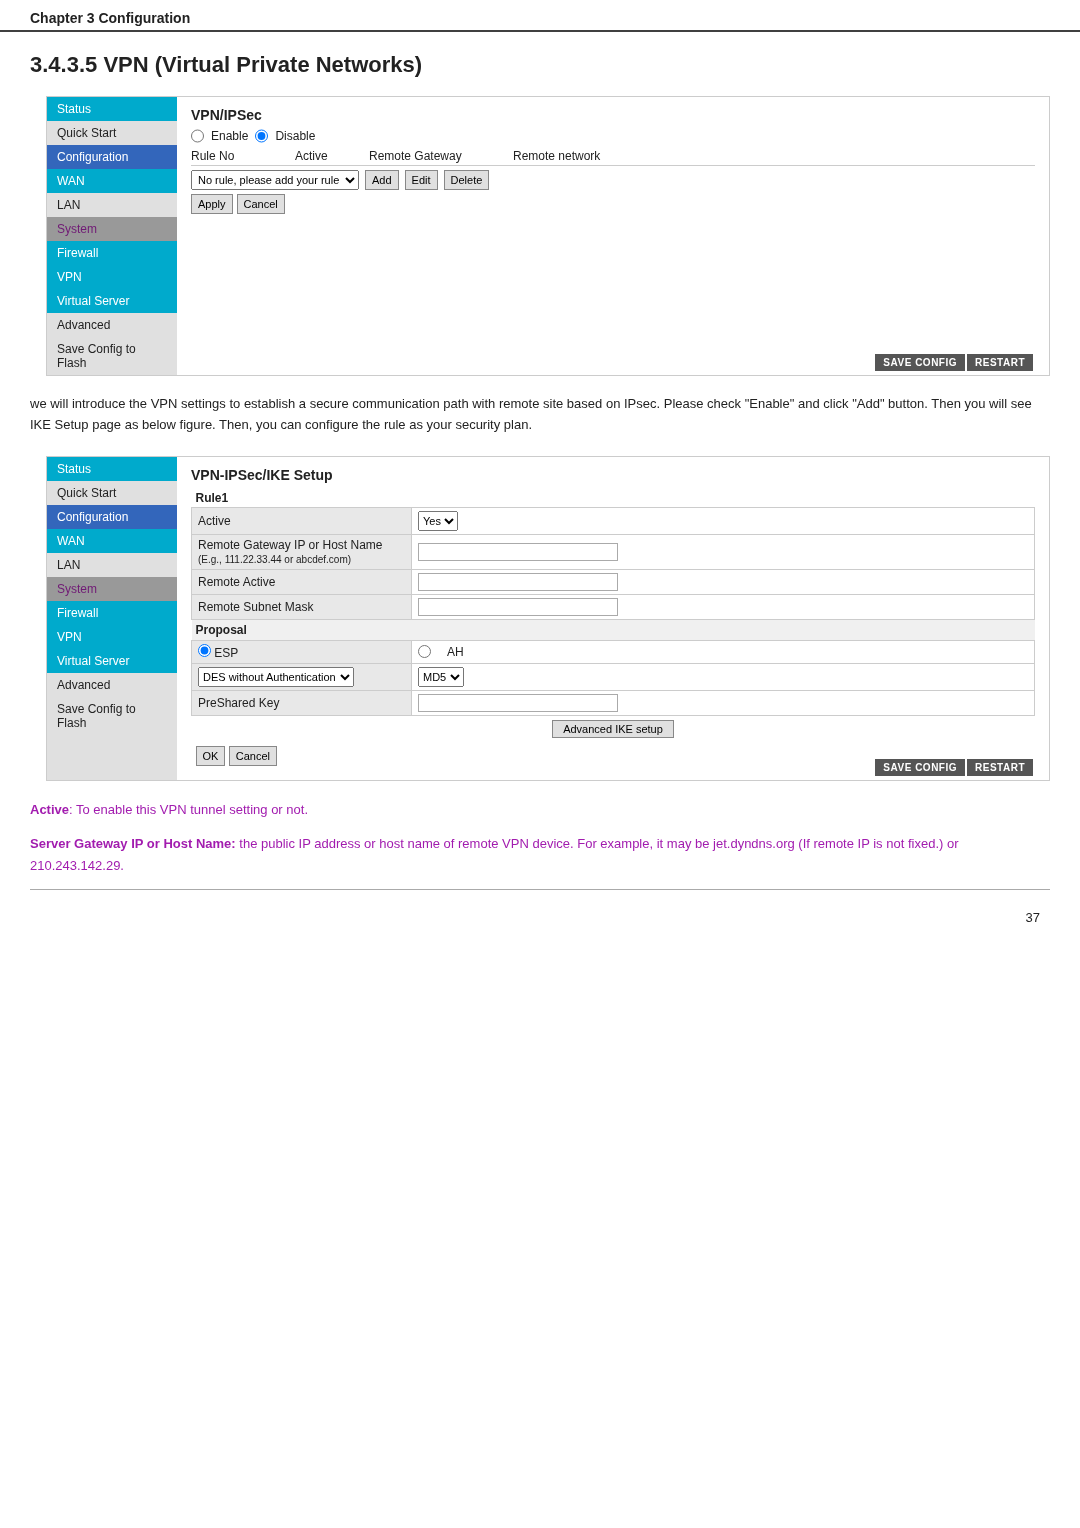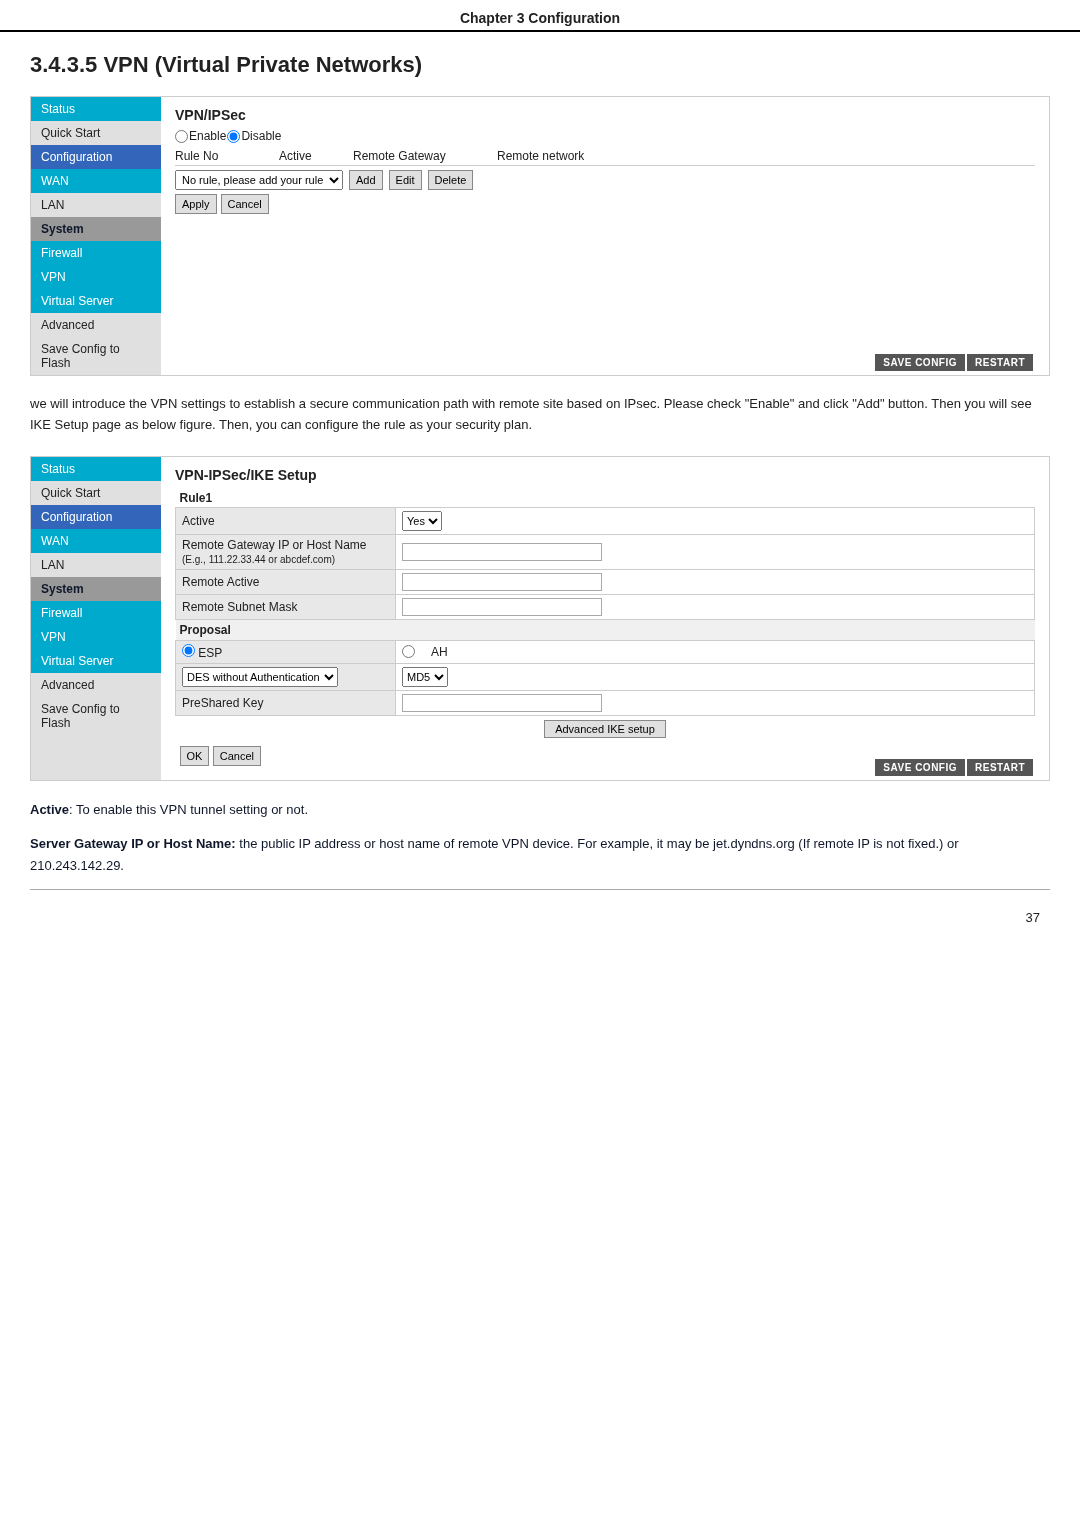--- a/index.html
+++ b/index.html
@@ -5,40 +5,41 @@
     * { margin: 0; padding: 0; box-sizing: border-box; }
     body {
       font-family: Arial, sans-serif;
       font-size: 13px;
       background: #fff;
       color: #222;
       width: 1080px;
       min-height: 1528px;
     }
     .page-header {
-      text-align: center;
+      text-align: left;
       padding: 10px 30px 4px 30px;
-      border-bottom: 2px solid #000000;
+      border-bottom: 2px solid #404040;
       font-size: 14px;
       font-weight: bold;
     }
     .page-content {
       padding: 20px 30px 30px 30px;
     }
     .chapter-title {
       font-size: 22px;
       font-weight: bold;
       margin-bottom: 18px;
     }
     
     .router-box {
       border: 1px solid #ccc;
       display: flex;
       margin-bottom: 18px;
       background: #f5f5f5;
+      margin-left: 16px;
     }
     .sidebar {
       width: 130px;
       background: #e0e0e0;
       flex-shrink: 0;
     }
     .sidebar-item {
       padding: 5px 10px;
       font-size: 12px;
       color: #222;
@@ -47,39 +48,37 @@
     .sidebar-item.active-cyan {
       background: #00aacc;
       color: #fff;
     }
     .sidebar-item.active-blue {
       background: #3366bb;
       color: #fff;
     }
     .sidebar-item.active-gray {
       background: #999;
-      color: #0f172a;
-      font-weight: bold;
+      color: #701a75;
     }
     .main-panel {
       flex: 1;
       background: #fff;
       padding: 10px 14px;
       position: relative;
       min-height: 220px;
     }
     .panel-title {
       font-weight: bold;
       font-size: 14px;
       margin-bottom: 6px;
     }
     .enable-row {
       display: flex;
-      align-items: center;
-      gap: 1px;
+      gap: 7px;
       margin-bottom: 6px;
       font-size: 12px;
     }
     .table-header-row {
       display: flex;
       gap: 4px;
       font-size: 12px;
       border-bottom: 1px solid #ccc;
       padding-bottom: 2px;
       margin-bottom: 4px;
@@ -192,21 +191,21 @@
       border: 1px solid #888;
       font-size: 11px;
       padding: 2px 10px;
       cursor: pointer;
     }
     
     .bottom-text {
       font-size: 13px;
       line-height: 1.7;
       margin-top: 14px;
-      color: #0f172a;
+      color: #a21caf;
     }
     .bottom-text p {
       margin-bottom: 12px;
     }
     .bottom-text strong {
       font-weight: bold;
     }
     .page-number {
       text-align: right;
       font-size: 13px;

